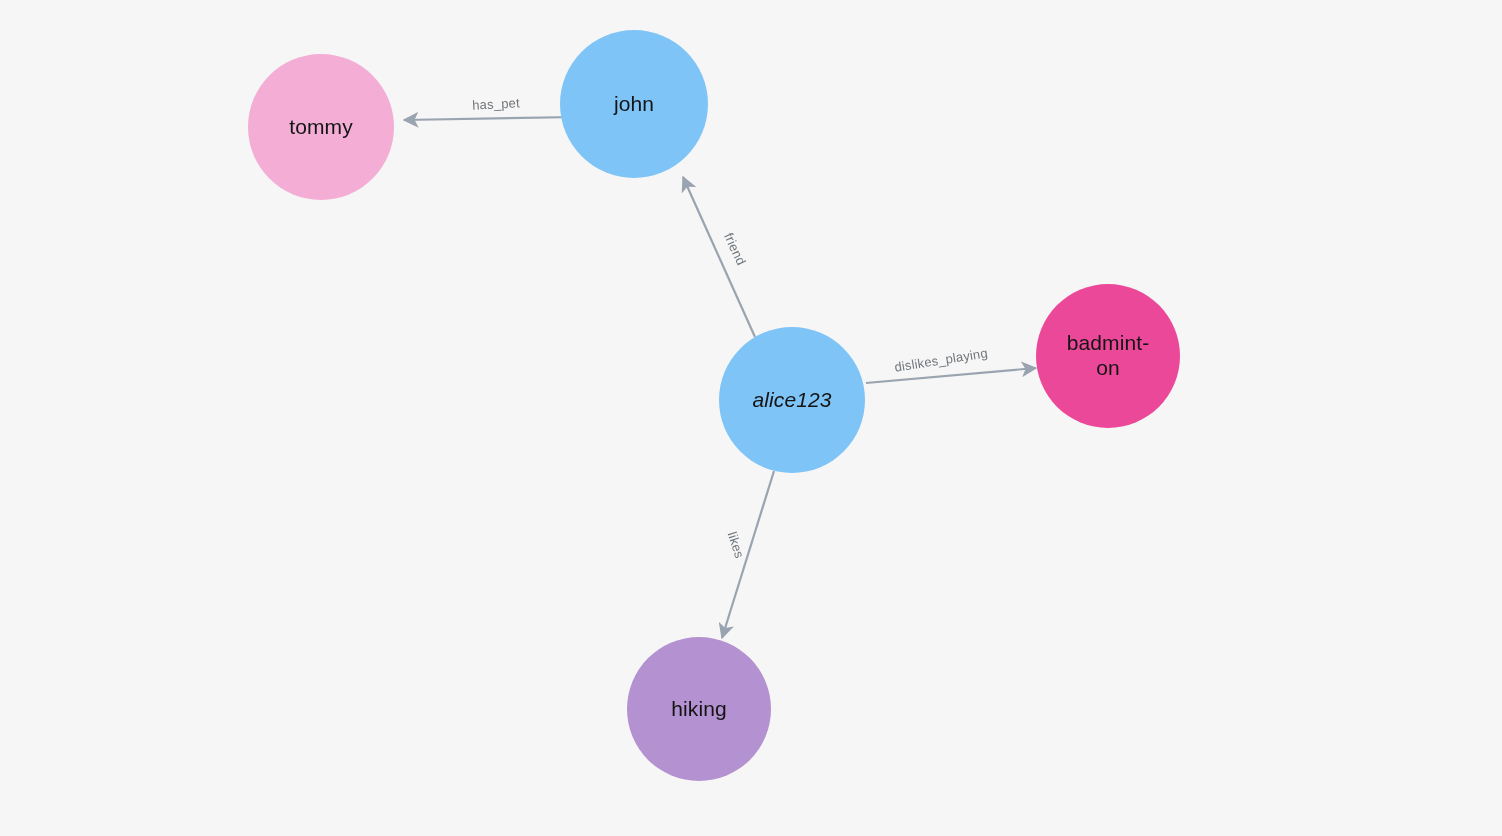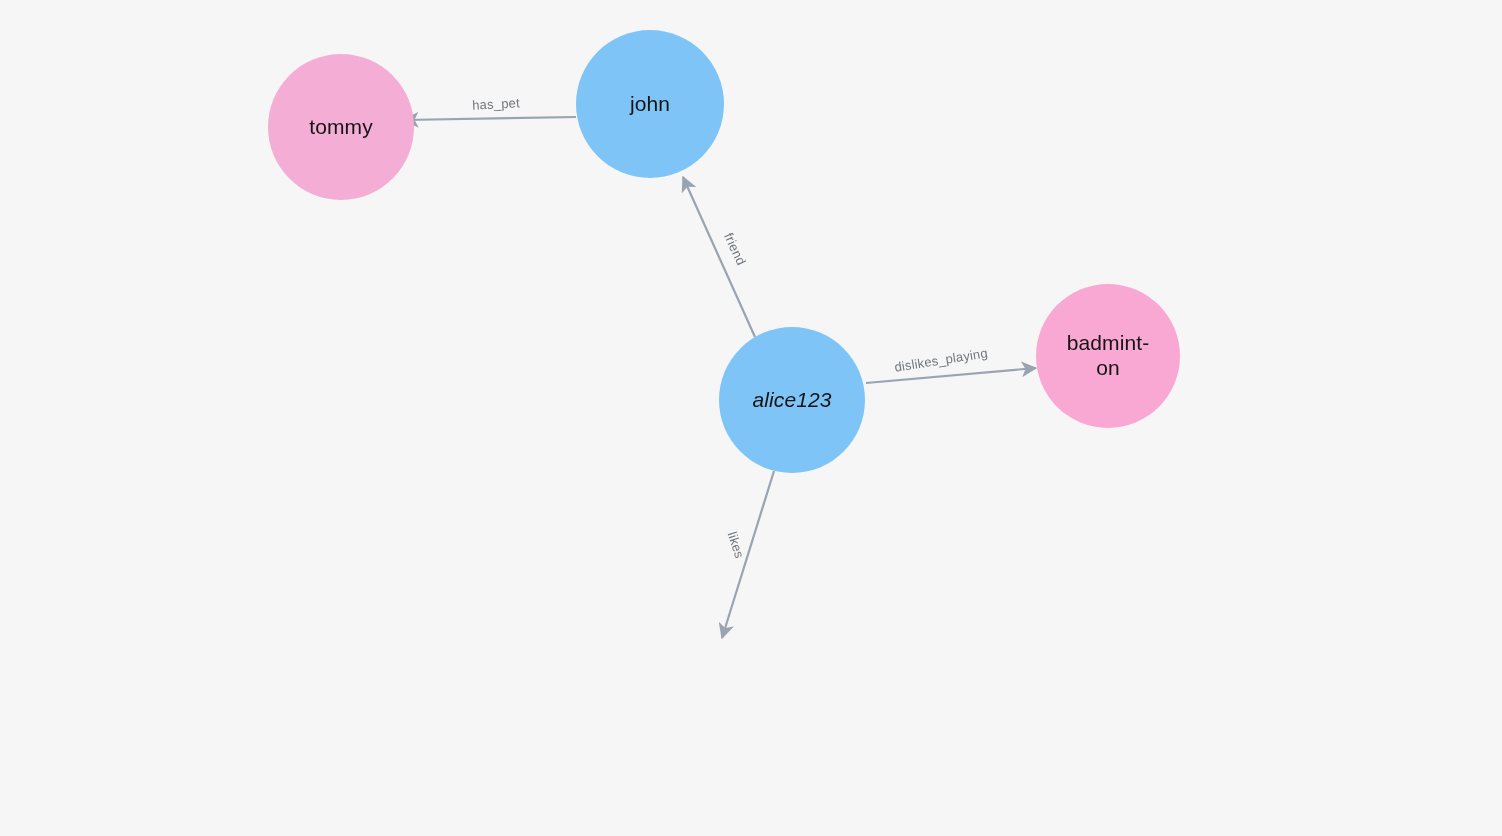--- a/index.html
+++ b/index.html
@@ -70,36 +70,39 @@
       </marker>
     </defs>
     <g id="edge-lines">
         <line x1="576" y1="117" x2="404" y2="120" stroke="#9aa3b0" stroke-width="2.2" marker-end="url(#arrowhead)"></line>
         <line x1="755" y1="337" x2="683" y2="177" stroke="#9aa3b0" stroke-width="2.2" marker-end="url(#arrowhead)"></line>
         <line x1="866" y1="383" x2="1036" y2="368" stroke="#9aa3b0" stroke-width="2.2" marker-end="url(#arrowhead)"></line>
         <line x1="774" y1="471" x2="722" y2="638" stroke="#9aa3b0" stroke-width="2.2" marker-end="url(#arrowhead)"></line>
       </g>
   </svg>
 
-  <div class="graph-node" style="left: 268px; top: 54px; width: 146px; height: 146px; background: rgb(244, 173, 212); color: rgb(20, 20, 20);">
+  <div class="graph-node" style="left: 248px; top: 54px; width: 146px; height: 146px; background: rgb(244, 173, 212); color: rgb(20, 20, 20);">
     <span class="node-label">tommy</span>
   </div>
 
-  <div class="graph-node" style="left: 576px; top: 30px; width: 148px; height: 148px; background: rgb(127, 196, 247); color: rgb(20, 20, 20);">
+  <div class="graph-node" style="left: 560px; top: 30px; width: 148px; height: 148px; background: rgb(127, 196, 247); color: rgb(20, 20, 20);">
     <span class="node-label">john</span>
   </div>
 
   <div class="graph-node" style="left: 719px; top: 327px; width: 146px; height: 146px; background: rgb(127, 196, 247); color: rgb(20, 20, 20); font-style: italic;">
     <span class="node-label">alice123</span>
   </div>
 
-  <div class="graph-node" style="left: 1036px; top: 284px; width: 144px; height: 144px; background: #f9a8d4; color: rgb(20, 20, 20);">
+  <div class="graph-node" style="left: 1036px; top: 284px; width: 144px; height: 144px; background: #ec4899; color: rgb(20, 20, 20);">
     <span class="node-label">badmint-
 on</span>
   </div>
 
+  <div class="graph-node" style="left: 627px; top: 637px; width: 144px; height: 144px; background: rgb(180, 145, 208); color: rgb(20, 20, 20);">
+    <span class="node-label">hiking</span>
+  </div>
 
   <div class="edge-label" style="color: rgb(114, 119, 125); left: 496px; top: 104px; transform: translate(-50%, -50%) rotate(-3deg);">has_pet</div>
   <div class="edge-label" style="color: rgb(114, 119, 125); left: 735px; top: 249px; transform: translate(-50%, -50%) rotate(65deg);">friend</div>
   <div class="edge-label" style="color: rgb(114, 119, 125); left: 941px; top: 360px; transform: translate(-50%, -50%) rotate(-9deg);">dislikes_playing</div>
   <div class="edge-label" style="color: rgb(114, 119, 125); left: 736px; top: 545px; transform: translate(-50%, -50%) rotate(72deg);">likes</div>
 
 </div>
 
 </body></html>

